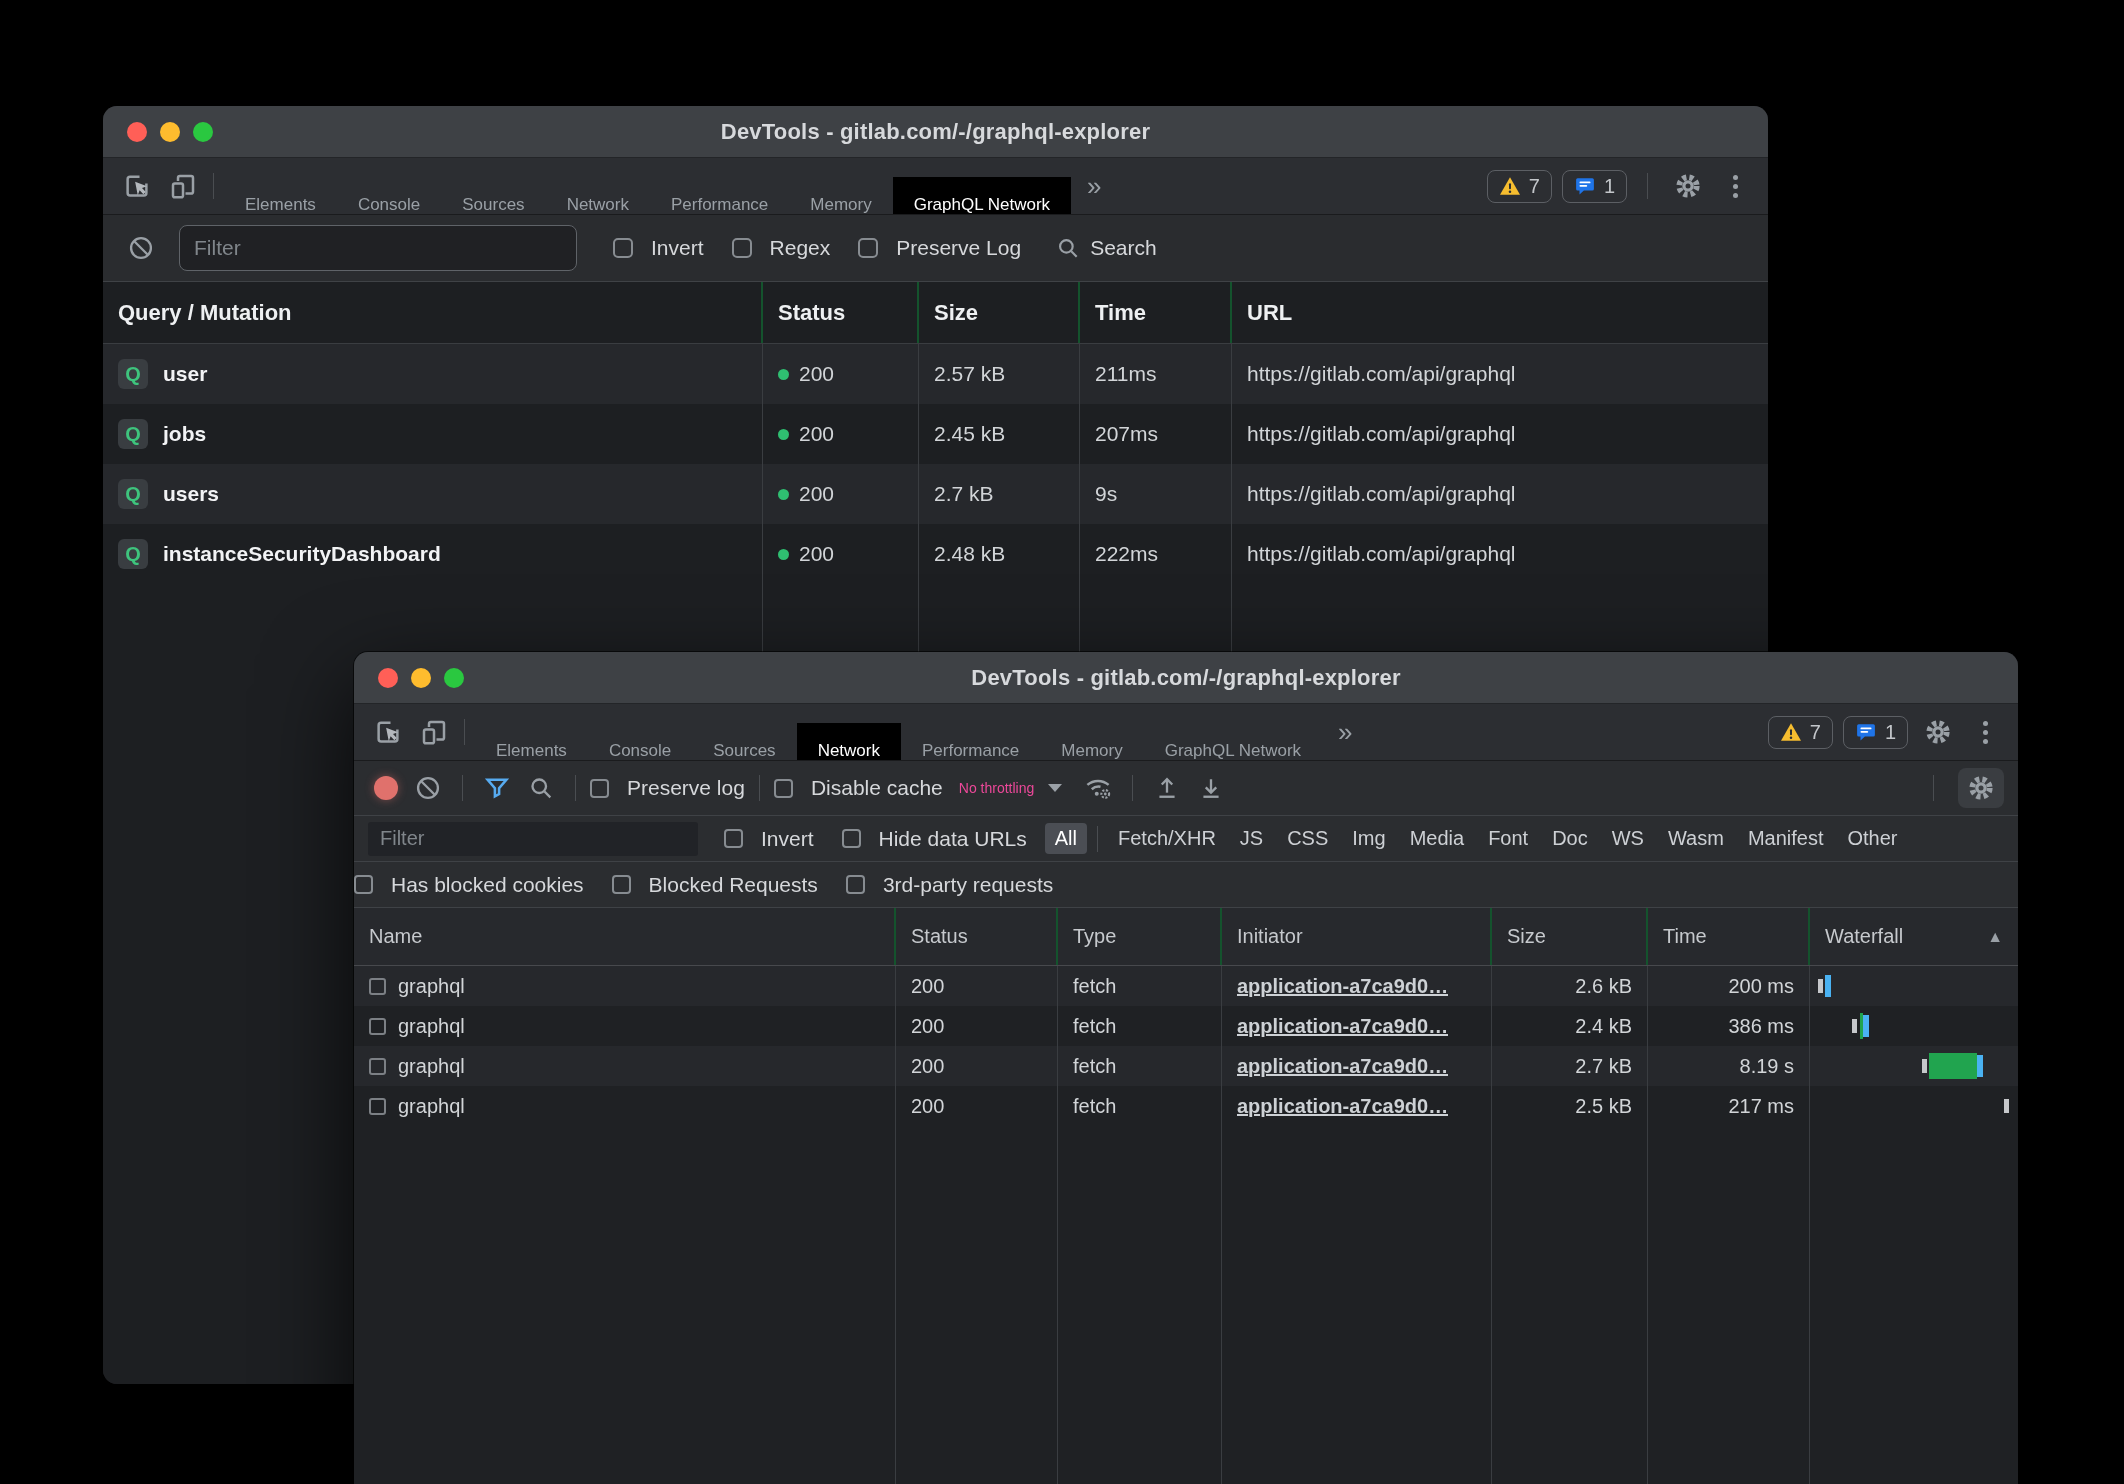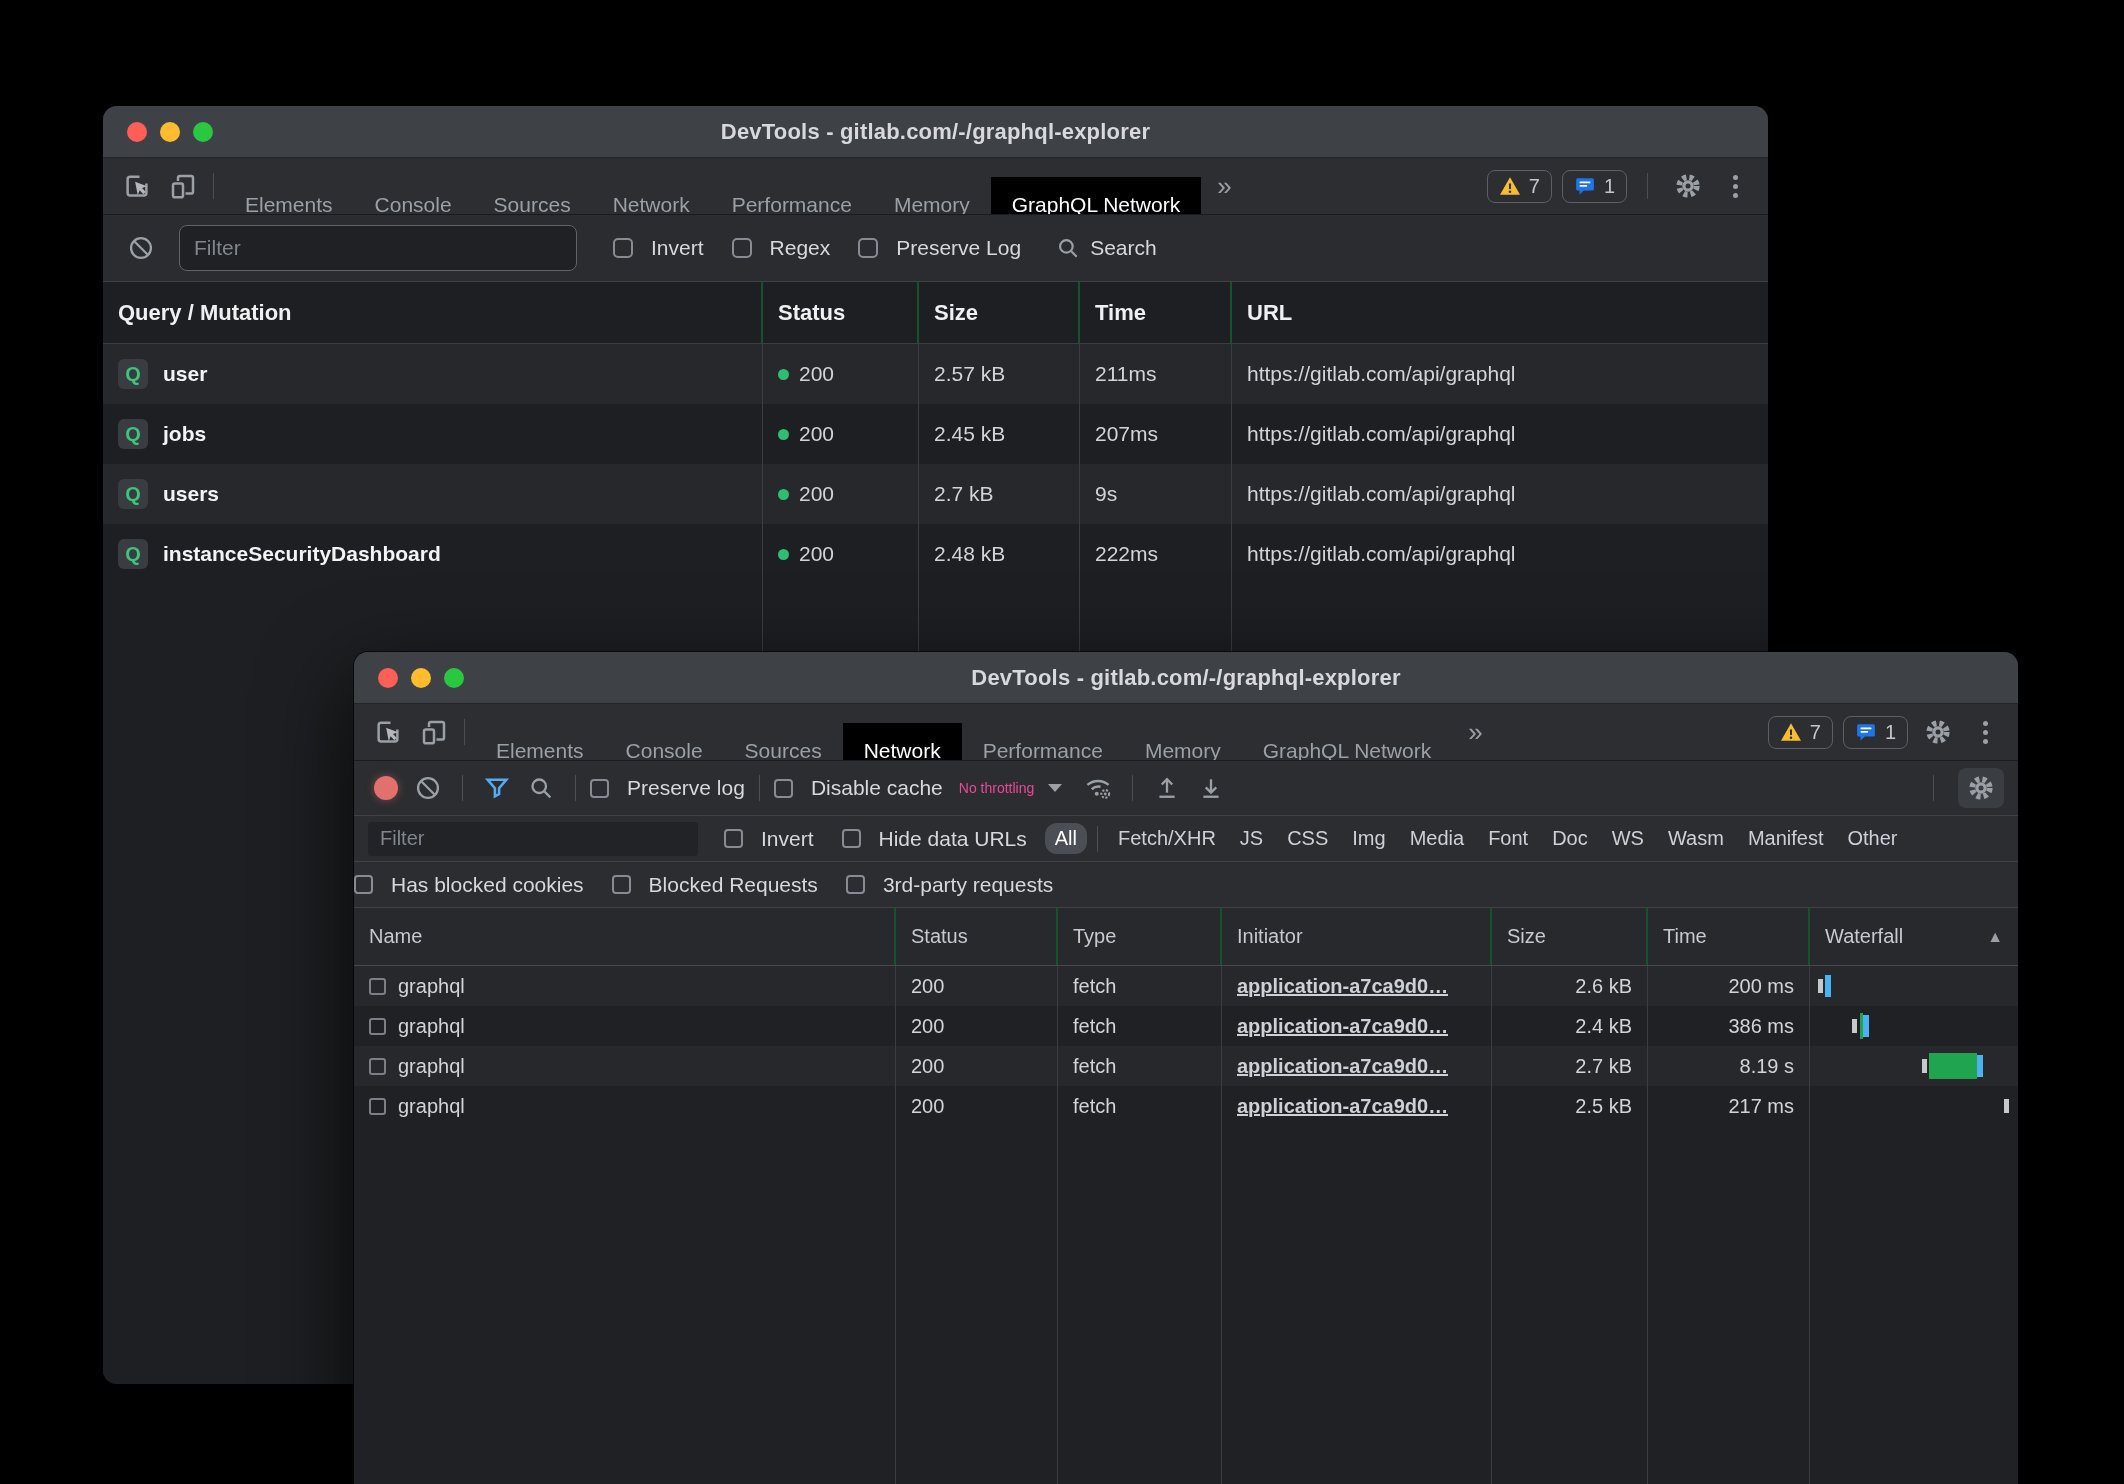--- a/index.html
+++ b/index.html
@@ -21,21 +21,21 @@
   .traffic { position:absolute; left:24px; top:0; height:100%; display:flex; align-items:center; gap:13px; }
   .tdot { width:20px; height:20px; border-radius:50%; }
   .tdot.red{background:#ff5f57}.tdot.yellow{background:#febc2e}.tdot.green{background:#2ac840}
   .wtitle { font-size:22px; font-weight:bold; color:#d7d9dc; letter-spacing:.2px; }
 
   
   .tabstrip { height:56px; flex:0 0 auto; background:#2c2e32; display:flex; align-items:center; padding-left:14px; }
   .strip-icons { display:flex; align-items:center; gap:6px; }
   .icon-btn { width:40px; height:40px; display:flex; align-items:center; justify-content:center; flex:0 0 auto; }
   .vdiv { width:1px; height:26px; background:#4a4d51; margin:0 10px; flex:0 0 auto; }
-  .tab { height:100%; padding:0 21px; display:flex; align-items:center; font-size:21px; color:#9aa0a6; white-space:nowrap;margin-top:37px; }
+  .tab { height:100%; padding:0 21px; display:flex; align-items:center; font-size:17px; color:#9aa0a6; white-space:nowrap;margin-top:37px; }
   .tab.selected { background:#000; color:#fff; }
   .more-tabs { font-size:26px; color:#9aa0a6; padding:0 16px; }
   .strip-right { margin-left:auto; display:flex; align-items:center; gap:10px; padding-right:16px; }
   .badge-pill { display:flex; align-items:center; gap:8px; border:1px solid #5c5f64; border-radius:8px; padding:4px 11px; }
   .badge-count { font-size:20px; color:#c3c6ca; }
   .kebab { display:flex; flex-direction:column; gap:4px; align-items:center; justify-content:center; width:34px; height:40px; }
   .kebab i { width:5px; height:5px; border-radius:50%; background:#9aa0a6; }
 
   
   .bar { flex:0 0 auto; display:flex; align-items:center; background:#2b2d30; border-bottom:1px solid #3f4246; }
@@ -54,21 +54,21 @@
   .filter-input-front { width:330px; height:34px; background:#212327; border:none; border-radius:3px; color:#e8eaed;
                         font-size:20px; padding:0 12px; outline:none; margin-right:26px;
                         font-family:"Liberation Sans","DejaVu Sans",sans-serif; }
   input::placeholder { color:#80868b; }
   .search-group { display:flex; align-items:center; gap:9px; margin-left:34px; }
   .gap28 { margin-left:28px; }
   .throttle { display:flex; align-items:center; gap:14px; padding:0 12px; }
   .throttle-label { font-size:14px; color:#ec4899; }
   .caret-down { width:0; height:0; border-left:7px solid transparent; border-right:7px solid transparent; border-top:8px solid #9aa0a6; }
   .gear-pill { width:46px; height:40px; background:#3a3d41; border-radius:8px; display:flex; align-items:center; justify-content:center; margin-left:10px; }
-  .chip { padding:4px 10px; border-radius:12px; font-size:20px; color:#cdd0d4; white-space:nowrap; }
+  .chip { padding:4px 10px; border-radius:4px; font-size:20px; color:#cdd0d4; white-space:nowrap; }
   .chip.selected { background:#4b4e54; color:#fff; }
   .chips { display:flex; align-items:center; gap:4px; }
 
   
   .grid-back  { display:grid; grid-template-columns:660px 156px 161px 152px minmax(0,1fr); }
   .grid-front { display:grid; grid-template-columns:542px 162px 164px 270px 156px 162px minmax(0,1fr); }
   .thead-back  { height:62px; background:#1d1f22; border-bottom:1px solid #3a3d41; flex:0 0 auto; }
   .thead-front { height:58px; background:#27292d; border-bottom:1px solid #47494d; flex:0 0 auto; }
   .th { display:flex; align-items:center; padding:0 15px; border-right:2px solid #14532d; white-space:nowrap; overflow:hidden; }
   .th:last-child { border-right:none; }

